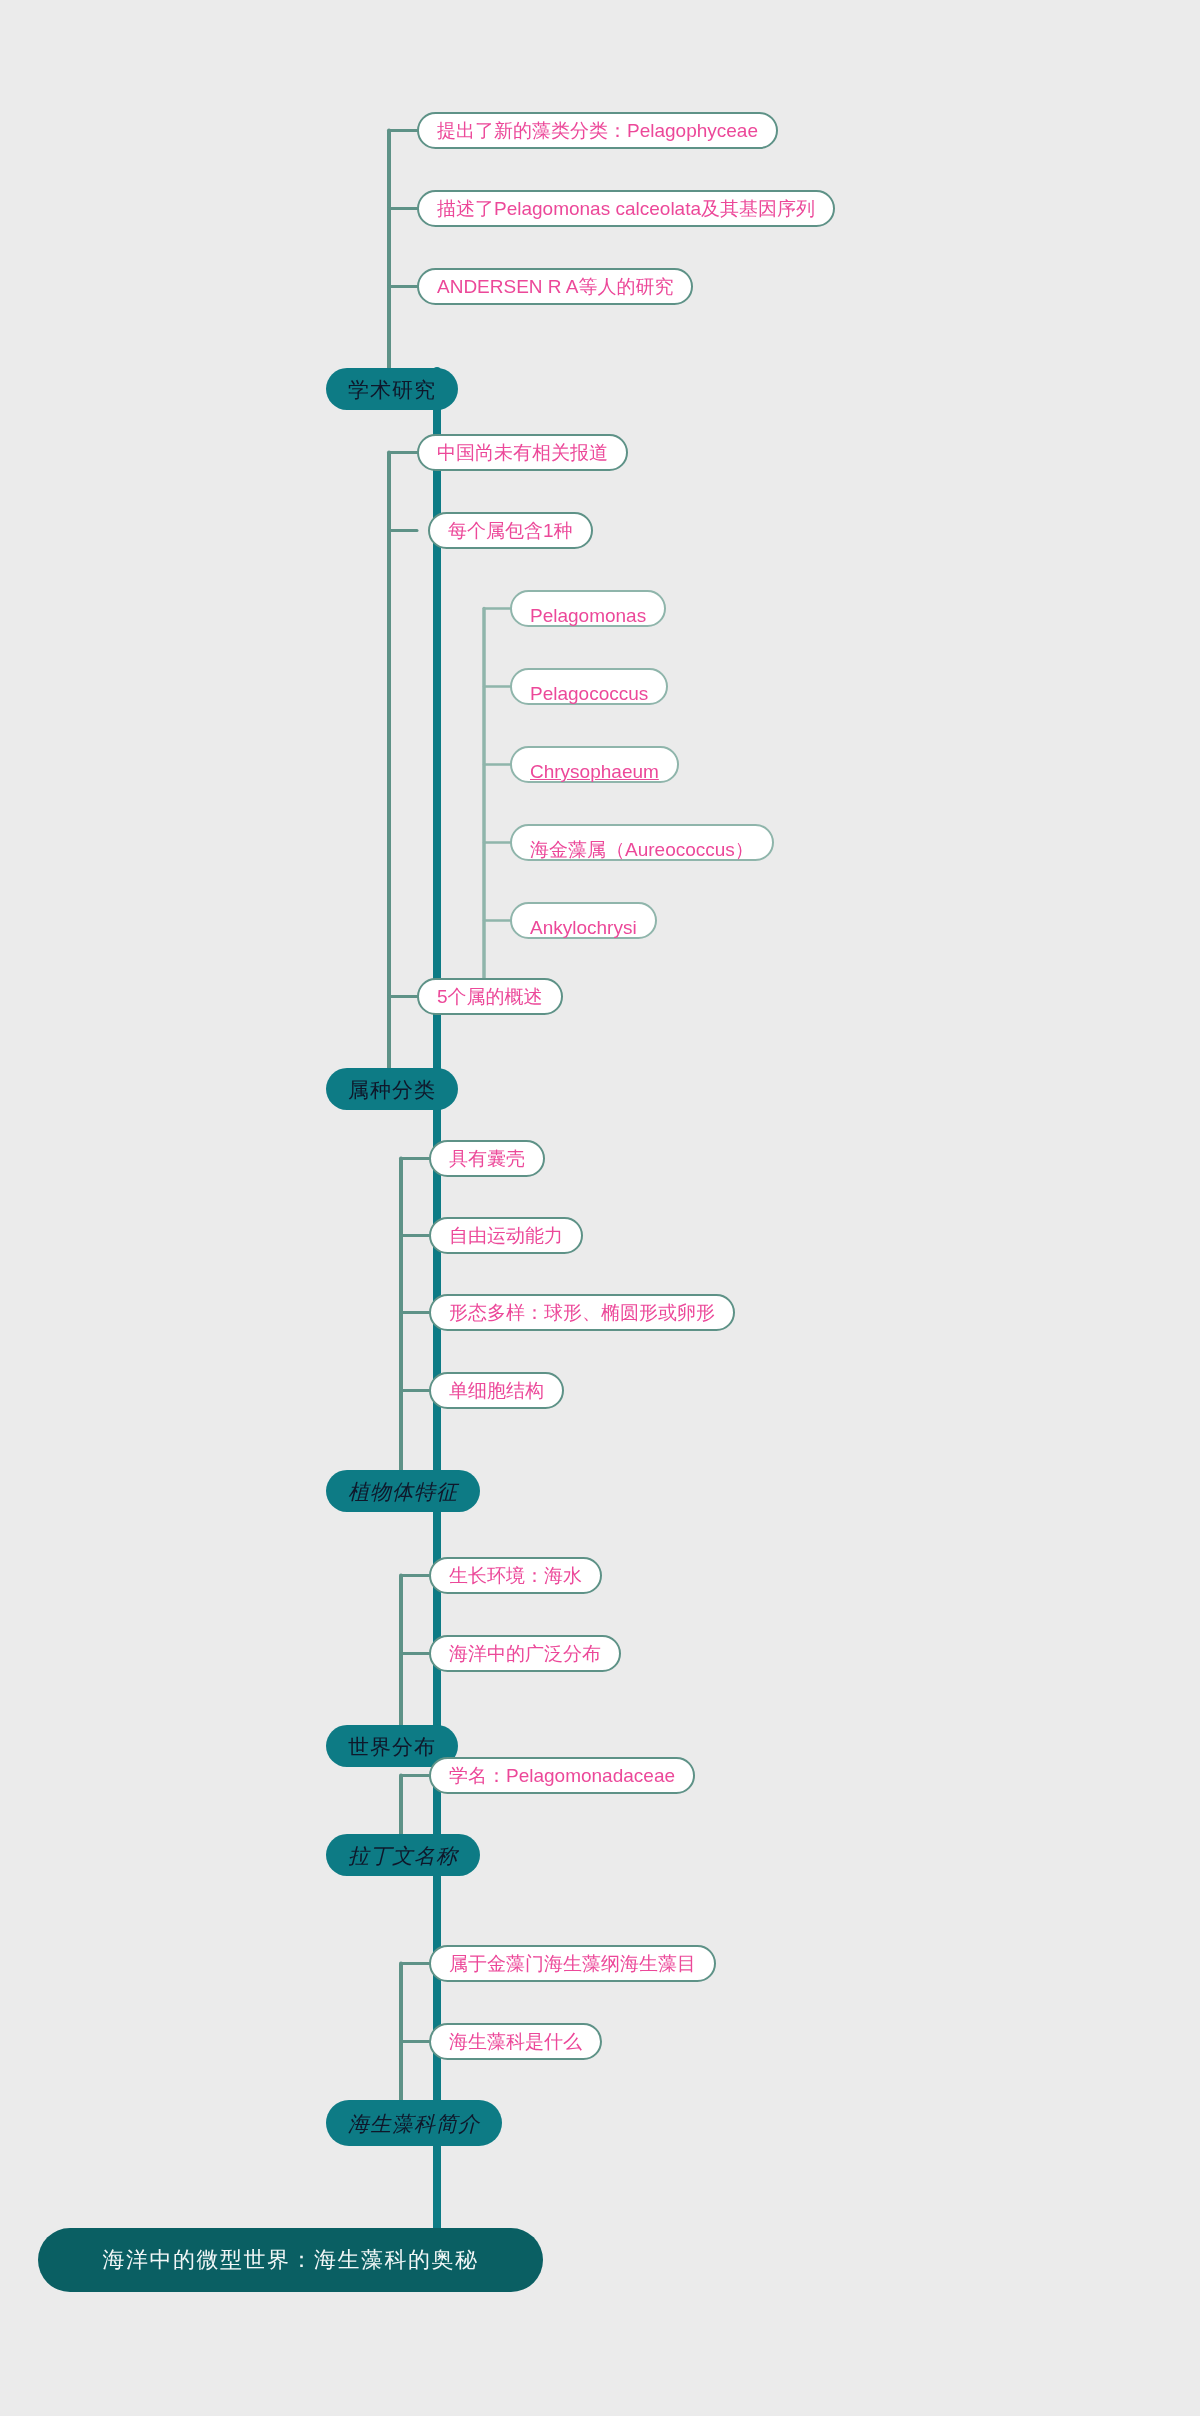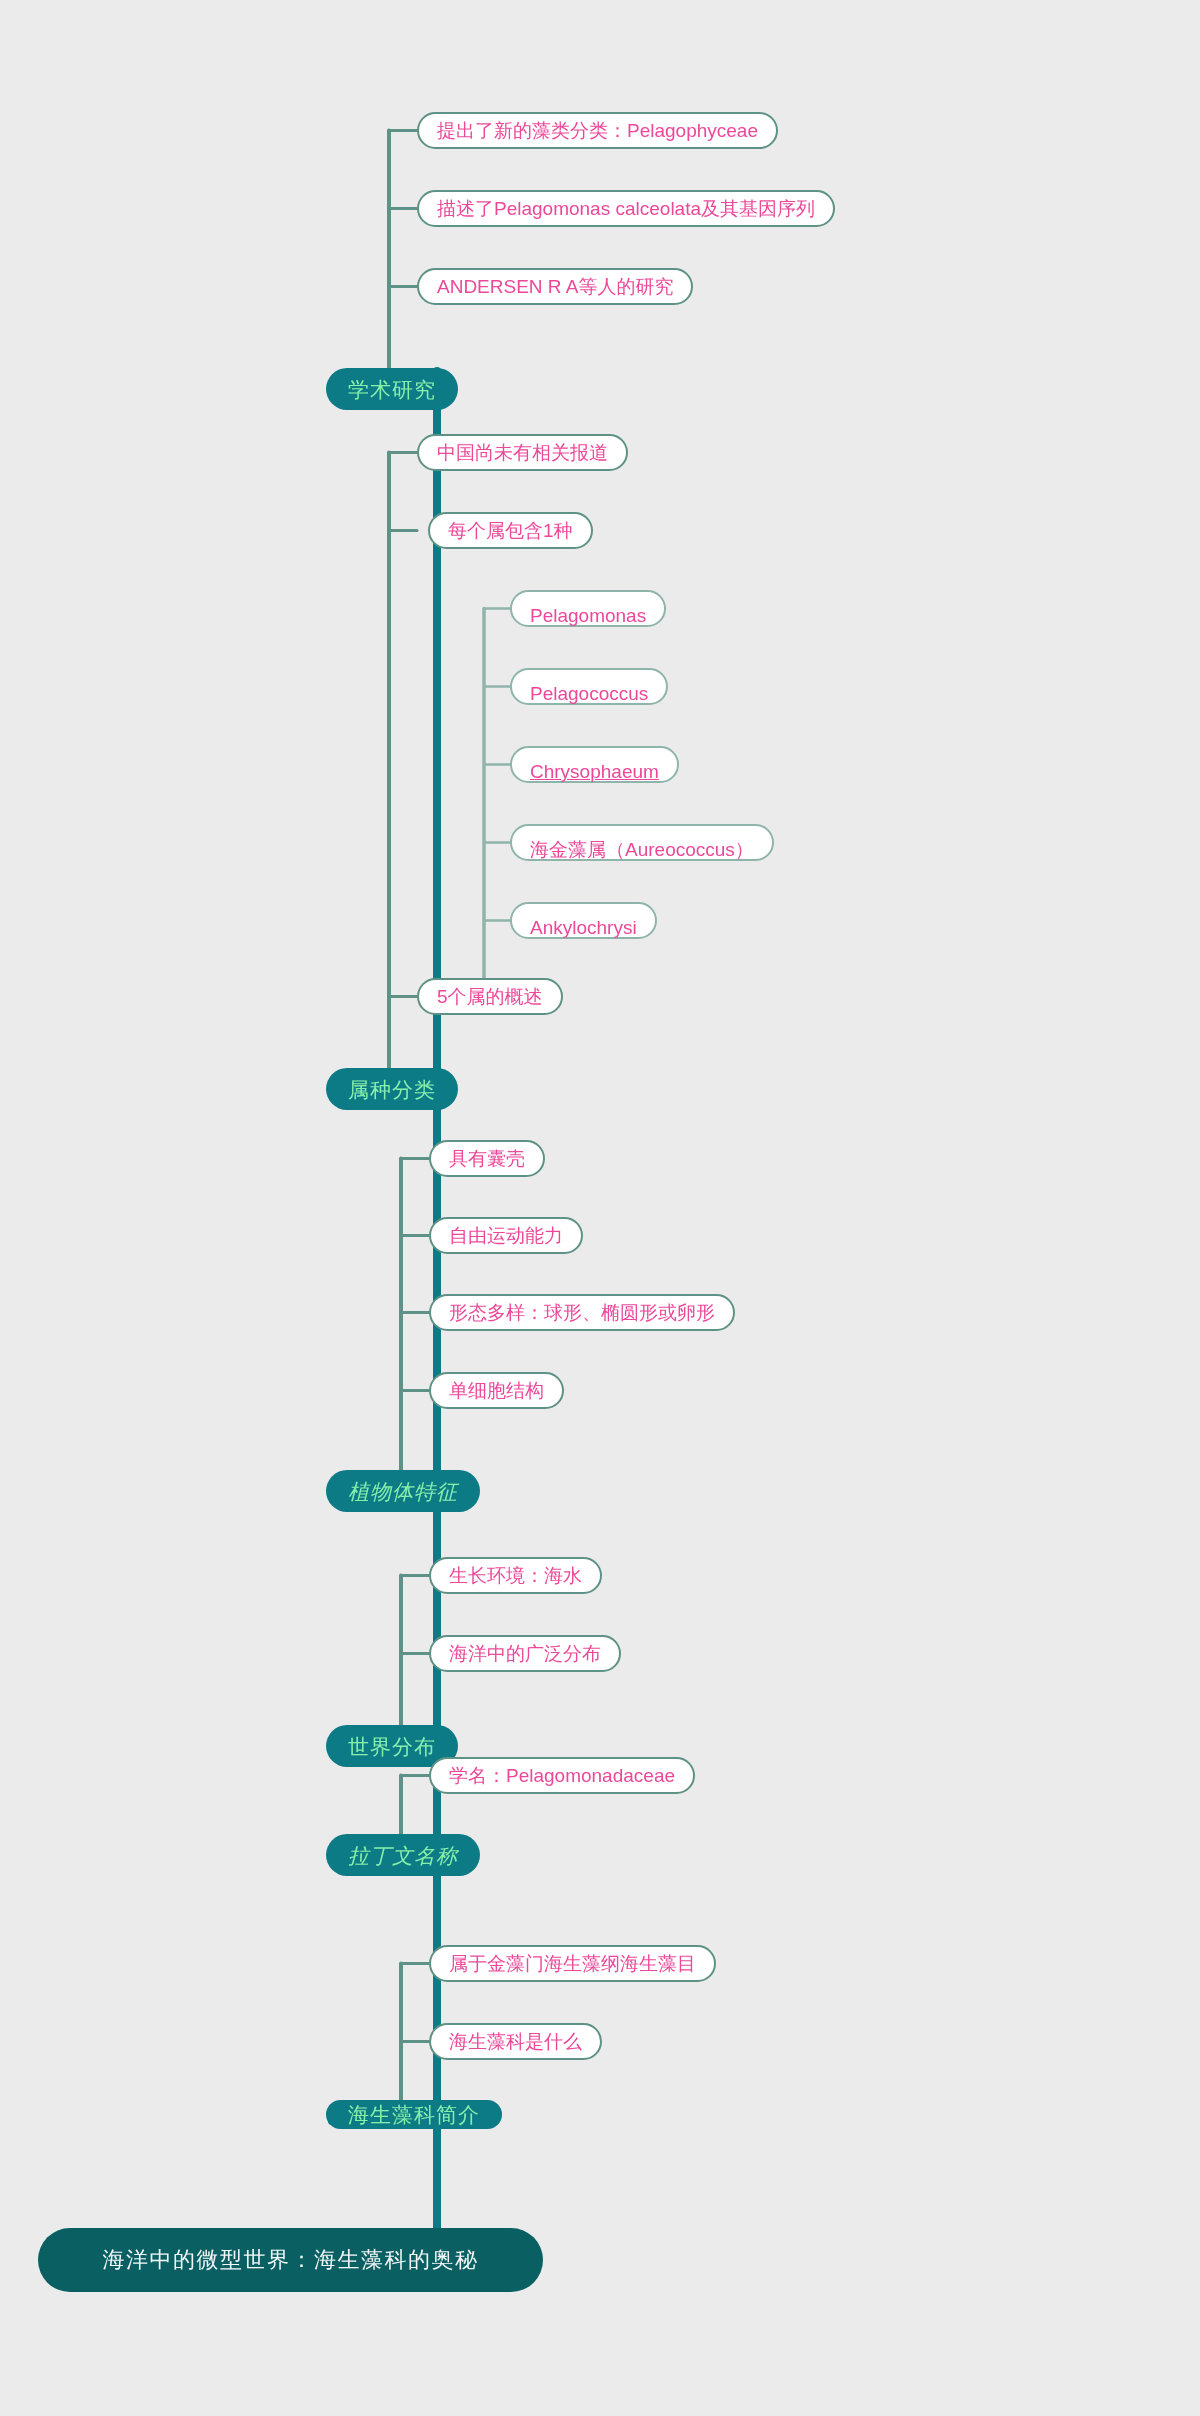--- a/index.html
+++ b/index.html
@@ -43,21 +43,21 @@
   }
   .leaf.lvl3 {
     border-color: #8fb5ab;
     border-width: 2.5px;
     font-size: 19px;
     align-items: flex-end;
   }
   
   .branch {
     background: #0d7b85;
-    color: #86efac;
+    color: #0f172a;
     font-size: 21px;
     font-weight: 500;
     padding: 8px 22px;
     height: 42px;
     letter-spacing: 1px;
     text-align: right;
   }
   
   .root {
     background: #0a5f63;
@@ -178,21 +178,21 @@
     </div>
     <div class="node leaf" style="left: 429px; top: 1635px; min-width: 156px; height: 37px;">
       <span>海洋中的广泛分布</span>
     </div>
     <div class="node branch" style="left: 326px; top: 1834px; min-width: 132px; height: 42px; font-style: italic;">
       <span>拉丁文名称</span>
     </div>
     <div class="node leaf" style="left: 429px; top: 1757px; min-width: 203px; height: 37px;">
       <span>学名：Pelagomonadaceae</span>
     </div>
-    <div class="node branch" style="left: 326px; top: 2100px; min-width: 155px; height: 29px;">
+    <div class="node branch" style="left: 326px; top: 2100px; min-width: 155px; height: 46px; font-style: italic;">
       <span>海生藻科简介</span>
     </div>
     <div class="node leaf" style="left: 429px; top: 1945px; min-width: 229px; height: 37px;">
       <span>属于金藻门海生藻纲海生藻目</span>
     </div>
     <div class="node leaf" style="left: 429px; top: 2023px; min-width: 142px; height: 37px;">
       <span>海生藻科是什么</span>
     </div>
     <div class="node root" style="left: 38px; top: 2228px; min-width: 505px; height: 64px;">
       <span>海洋中的微型世界：海生藻科的奥秘</span>

